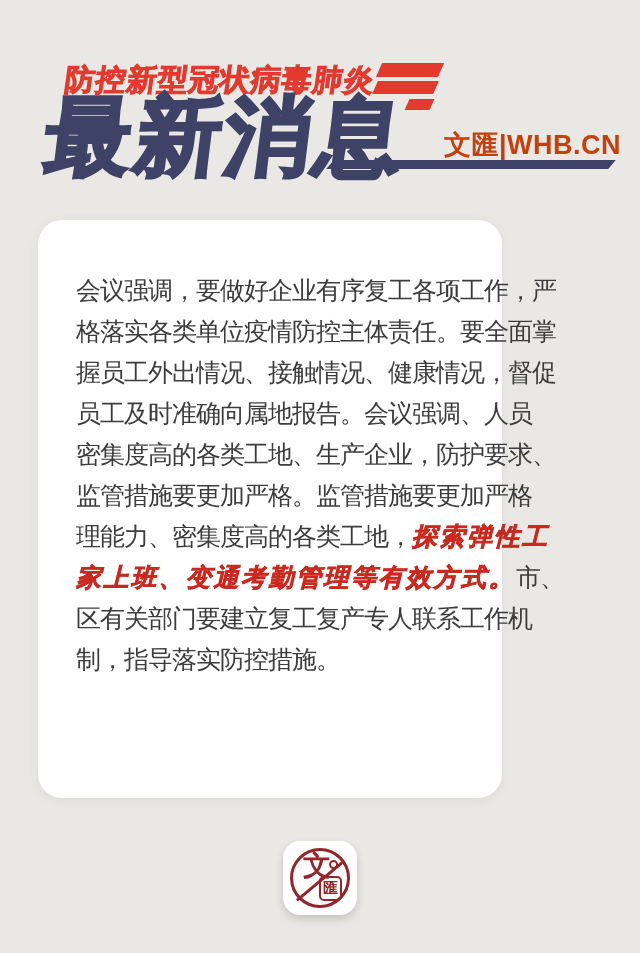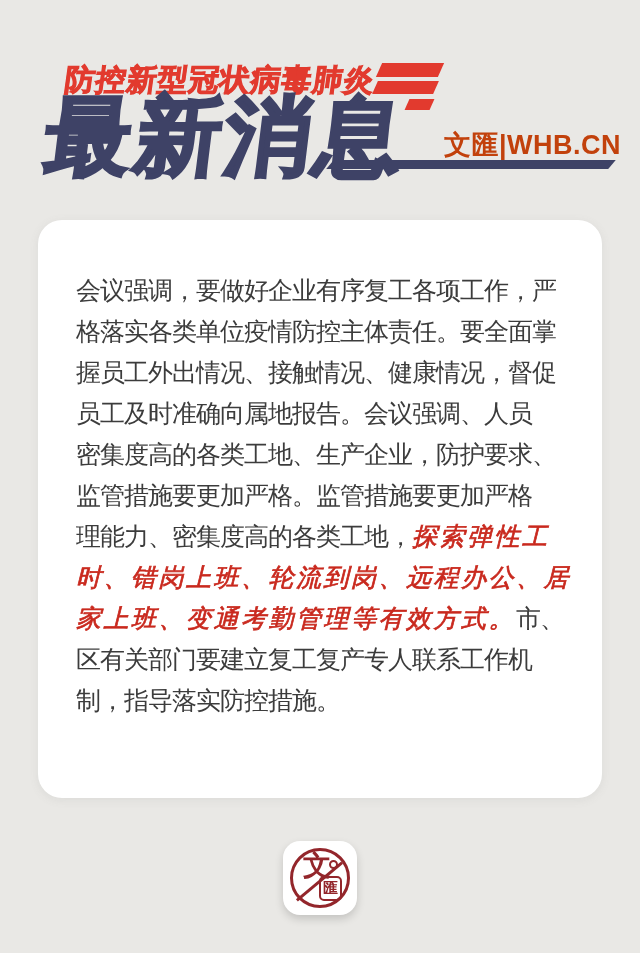--- a/index.html
+++ b/index.html
@@ -33,31 +33,31 @@
     background:#3e4266; transform:skewX(-40deg);
   }
   .brand {
     position:absolute; left:444px; top:127px;
     font-size:27px; font-weight:900; color:#c2410c; letter-spacing:0.5px;
     white-space:nowrap;
   }
 
   
   .card {
-    position:absolute; left:38px; top:220px; width:564px; height:578px;
+    position:absolute; left:38px; top:220px; width:464px; height:578px;
     background:#ffffff; border-radius:24px;
     box-shadow:0 2px 10px rgba(110,110,110,0.10);
   }
   .article { position:absolute; left:38px; top:50px; }
   .line {
     height:41px; line-height:41px; white-space:nowrap;
     font-size:25px; color:#3c3c3c; letter-spacing:-1px;
   }
   .line .em {
-    color:#c9291e; font-weight:400; font-style:italic;
+    color:#c9291e; font-weight:700; font-style:italic;
     letter-spacing:2.5px;margin-top:40px; -webkit-text-stroke:0.7px #c9291e;
   }
 
   
   .seal-app {
     position:absolute; left:283px; top:841px; width:74px; height:74px;
     background:#ffffff; border-radius:17px;
     box-shadow:0 4px 9px rgba(0,0,0,0.16);
   }
   .seal-circle {
@@ -106,21 +106,20 @@
 
   <main class="card">
     <div class="article">
         <div class="line"><span>会议强调，要做好企业有序复工各项工作，严</span></div>
         <div class="line"><span>格落实各类单位疫情防控主体责任。要全面掌</span></div>
         <div class="line"><span>握员工外出情况、接触情况、健康情况，督促</span></div>
         <div class="line"><span>员工及时准确向属地报告。会议强调、人员</span></div>
         <div class="line"><span>密集度高的各类工地、生产企业，防护要求、</span></div>
         <div class="line"><span>监管措施要更加严格。监管措施要更加严格</span></div>
         <div class="line"><span>理能力、密集度高的各类工地，</span><span class="em">探索弹性工</span></div>
-        <div class="line"><span class="em">时、错岗上班、轮流到岗、远程办公、居</span></div>
         <div class="line"><span class="em">家上班、变通考勤管理等有效方式。</span><span>市、</span></div>
         <div class="line"><span>区有关部门要建立复工复产专人联系工作机</span></div>
         <div class="line"><span>制，指导落实防控措施。</span></div>
       </div>
   </main>
 
   <footer>
     <div class="seal-app">
       <div class="seal-circle">
         <i class="seal-diag"></i>

